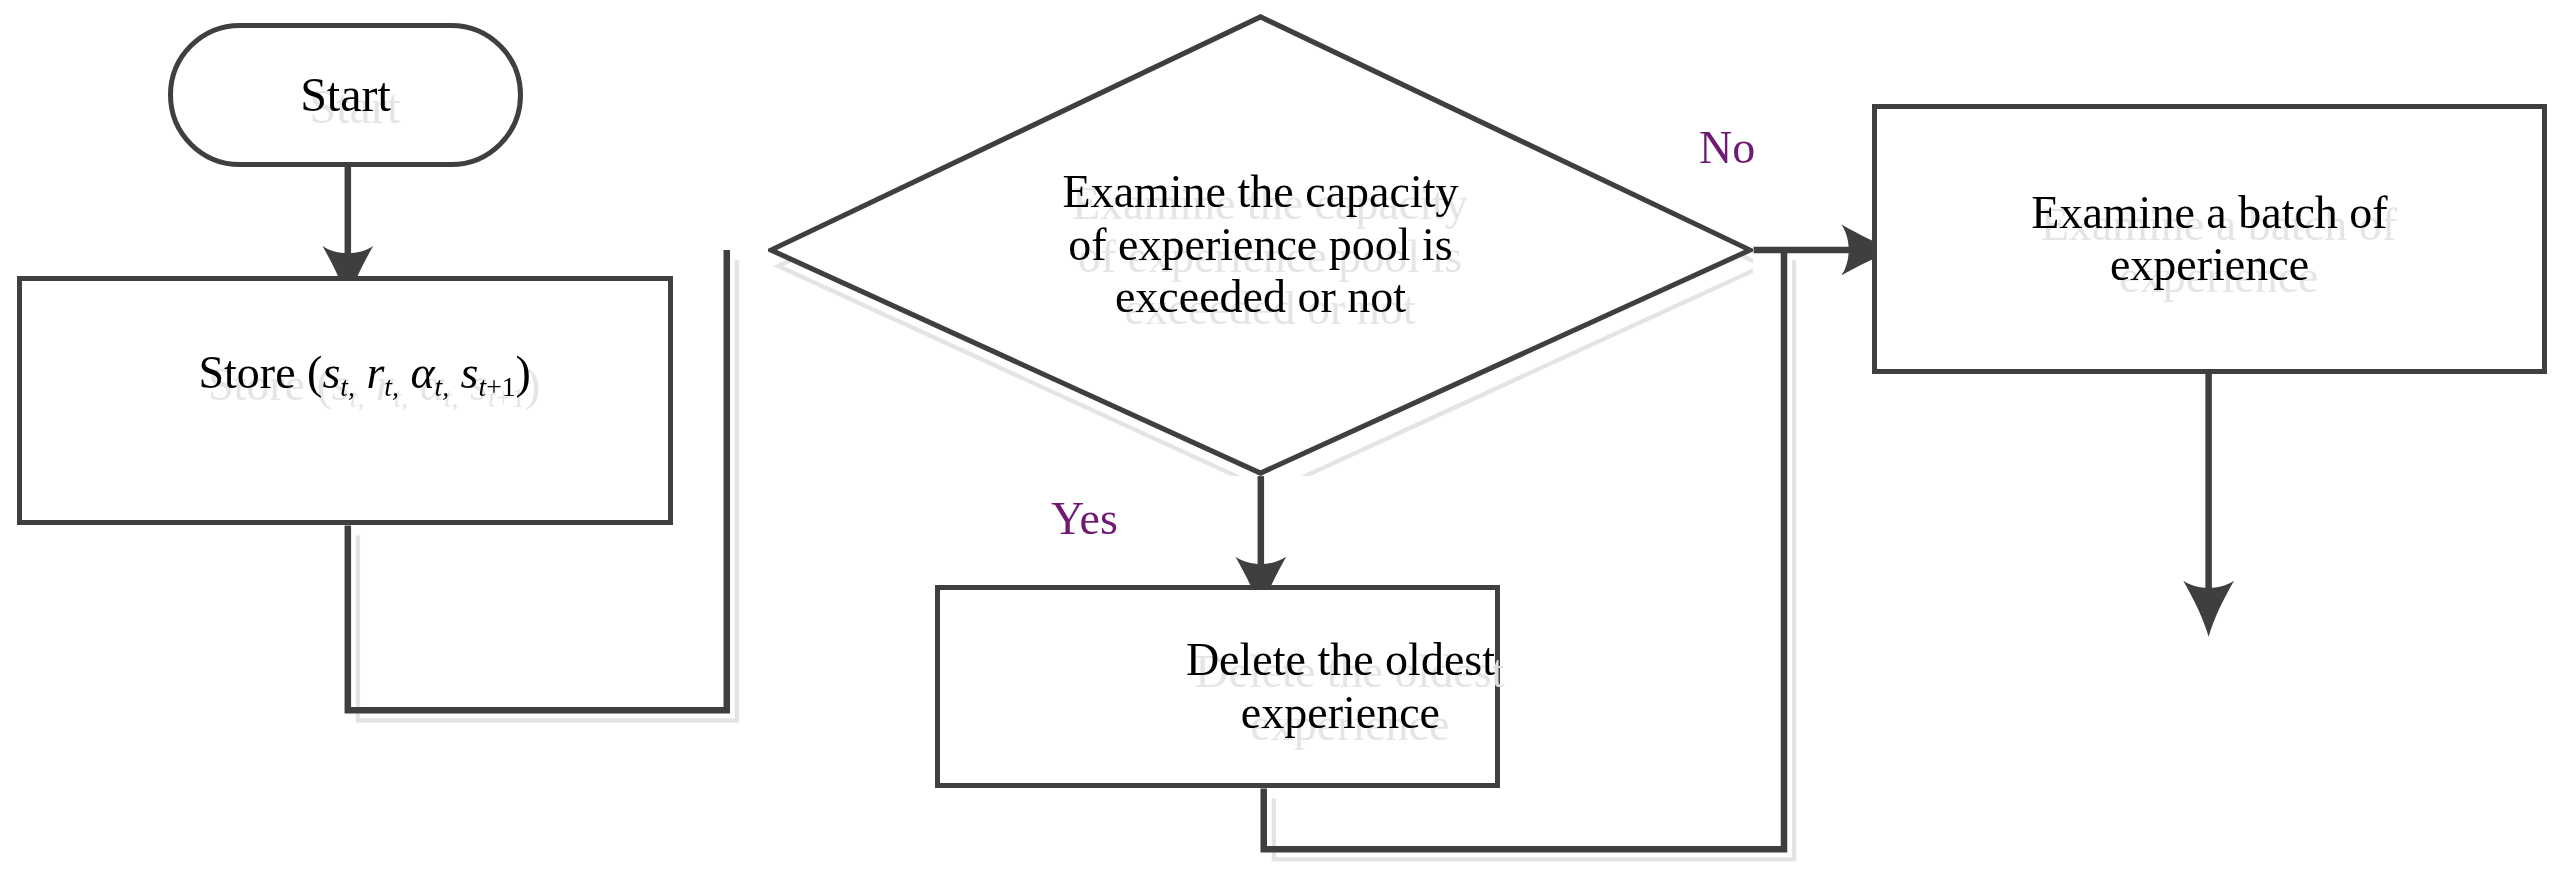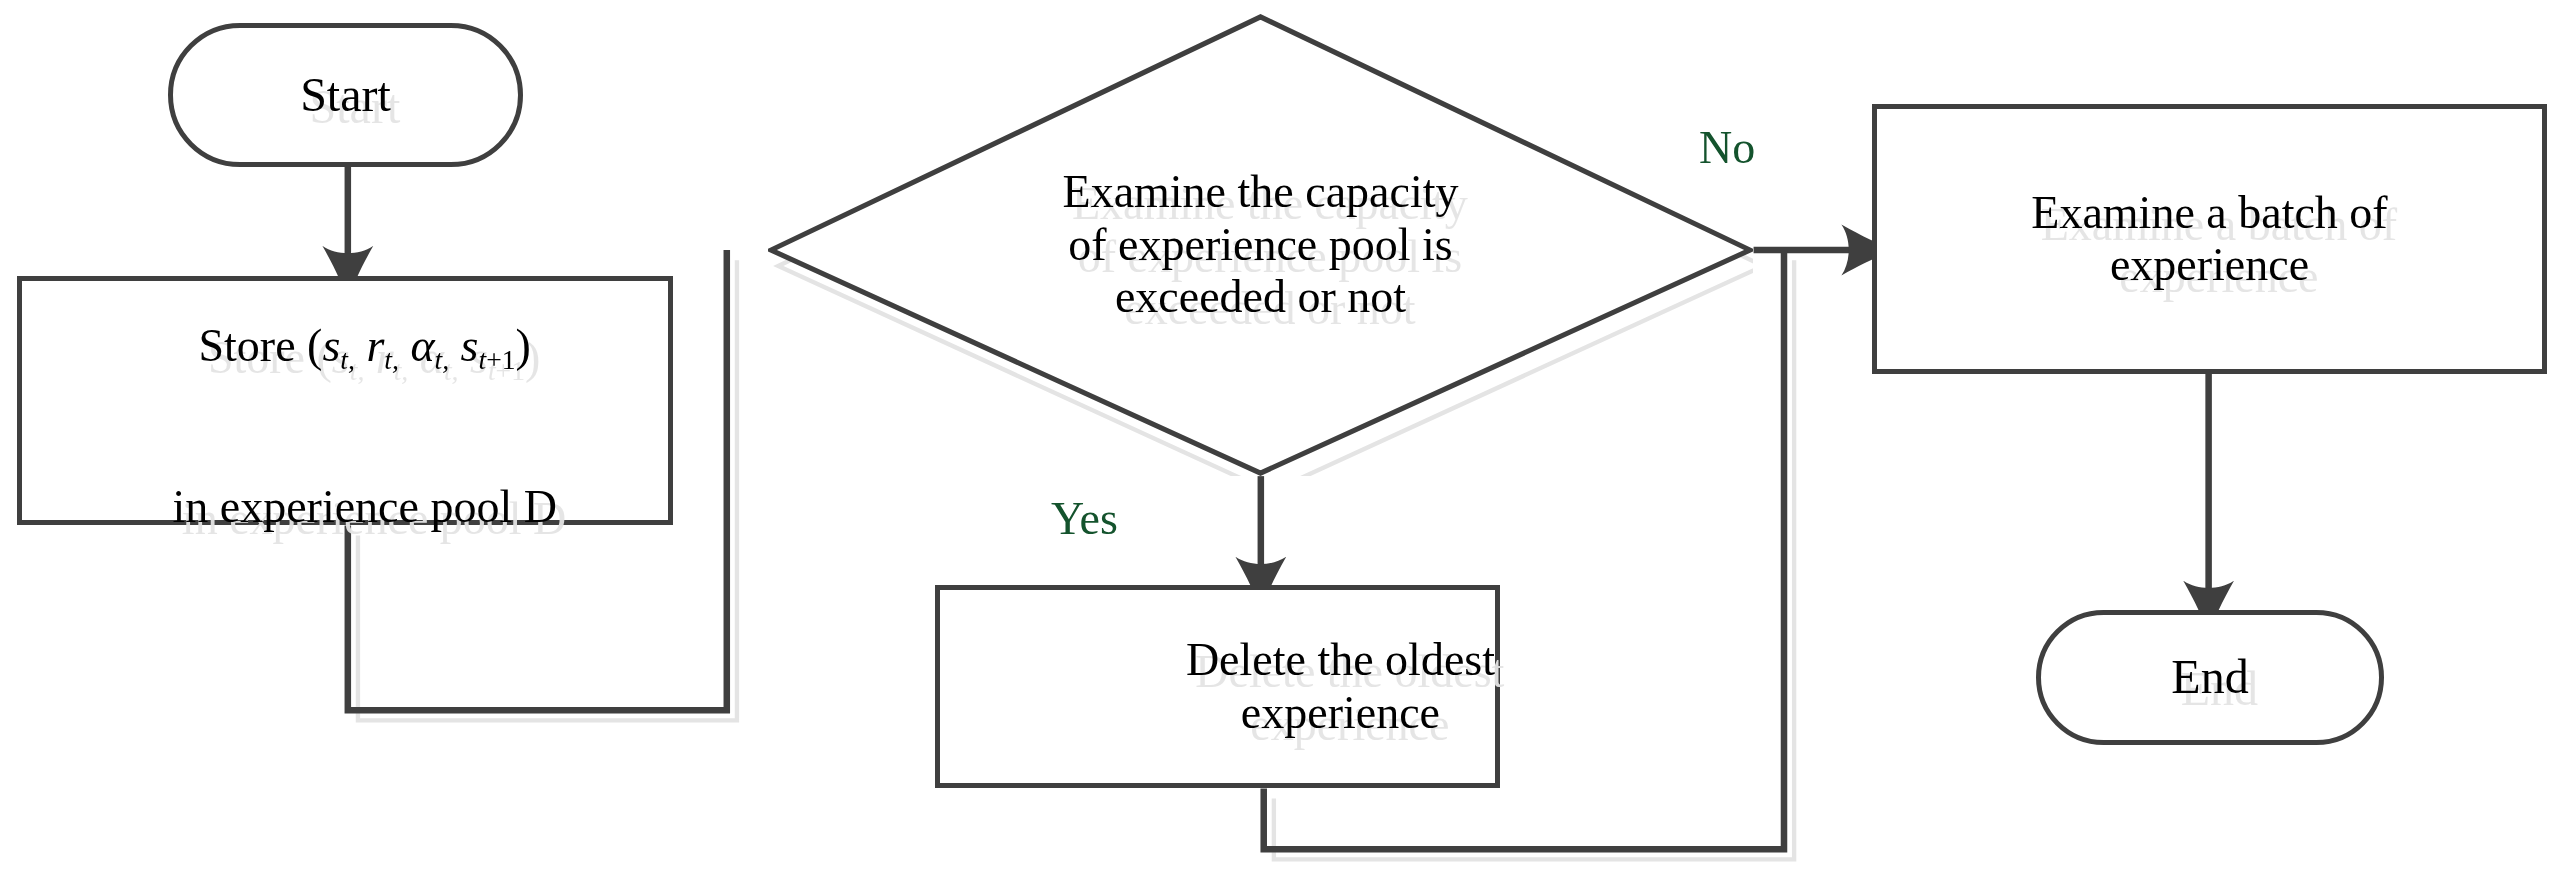--- a/index.html
+++ b/index.html
@@ -108,21 +108,21 @@
   #node-select .label { font-size: 46px; }
 
   #node-end {
     left: 2036px; top: 610px; width: 348px; height: 135px;
   }
   #node-end .label { font-size: 48px; }
 
   
   .edge-label {
     position: absolute;
-    color: #14532d;
+    color: #701a75;
     font-size: 46px;
     line-height: 1;
     white-space: nowrap;
     z-index: 6;
   }
   #label-no  { left: 1699px; top: 125px; }
   #label-yes { left: 1051px; top: 496px; }
 
   
   .mi { font-style: italic; }
@@ -175,21 +175,20 @@
   <div id="node-start" class="node oval">
     <span class="shadow"></span>
     <span class="label">Start</span>
   </div>
 
   <div id="node-store" class="node rect">
     <span class="shadow"></span>
     <div class="label">
       <span><span>Store (</span><span class="mi">s</span><span class="sub">t,</span><span> </span><span class="mi">r</span><span class="sub">t,</span><span> </span><span class="mi">α</span><span class="sub">t,</span><span> </span><span class="mi">s</span><span class="sub-up"><span class="mi">t</span>+1</span><span>)</span></span>
       <br>
-      <span>in experience pool D</span>
     </div>
   </div>
 
   <div id="node-decision" class="node">
     <svg class="dia-svg" viewBox="0 0 1360 638" width="985" height="462" xmlns="http://www.w3.org/2000/svg">
       <polygon points="694,22 1374,348 694,660 14,348" fill="none" stroke="#e4e4e4" stroke-width="6"></polygon>
       <polygon points="680,4 1356,326 680,634 4,326" fill="#ffffff" stroke="#3f3f3f" stroke-width="7"></polygon>
     </svg>
     <span class="label">Examine the capacity
 of experience pool is
@@ -201,22 +200,18 @@
     <span class="label">Delete the oldest
 experience</span>
   </div>
 
   <div id="node-select" class="node rect">
     <span class="shadow"></span>
     <span class="label">Examine a batch of
 experience</span>
   </div>
 
-  <div id="node-end" class="node oval">
-    <span class="shadow"></span>
-    <span class="label">End</span>
-  </div>
 
   <div id="label-no" class="edge-label">No</div>
   <div id="label-yes" class="edge-label">Yes</div>
 
 </div>
 
 
 </body></html>

